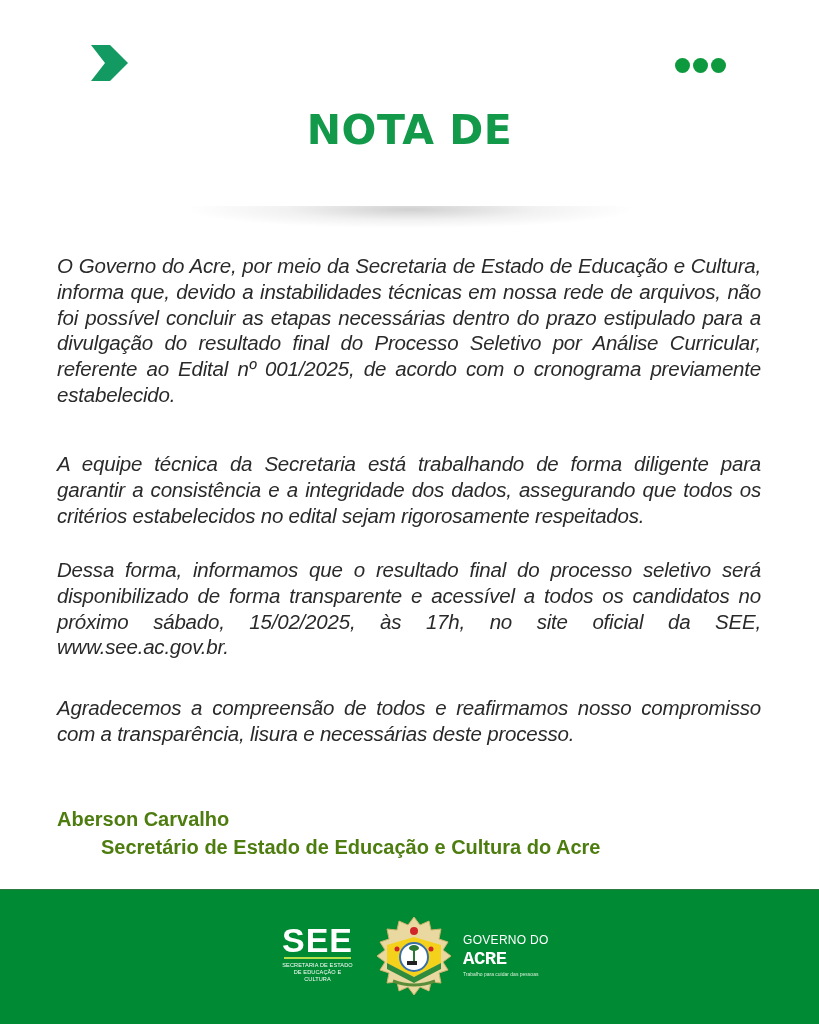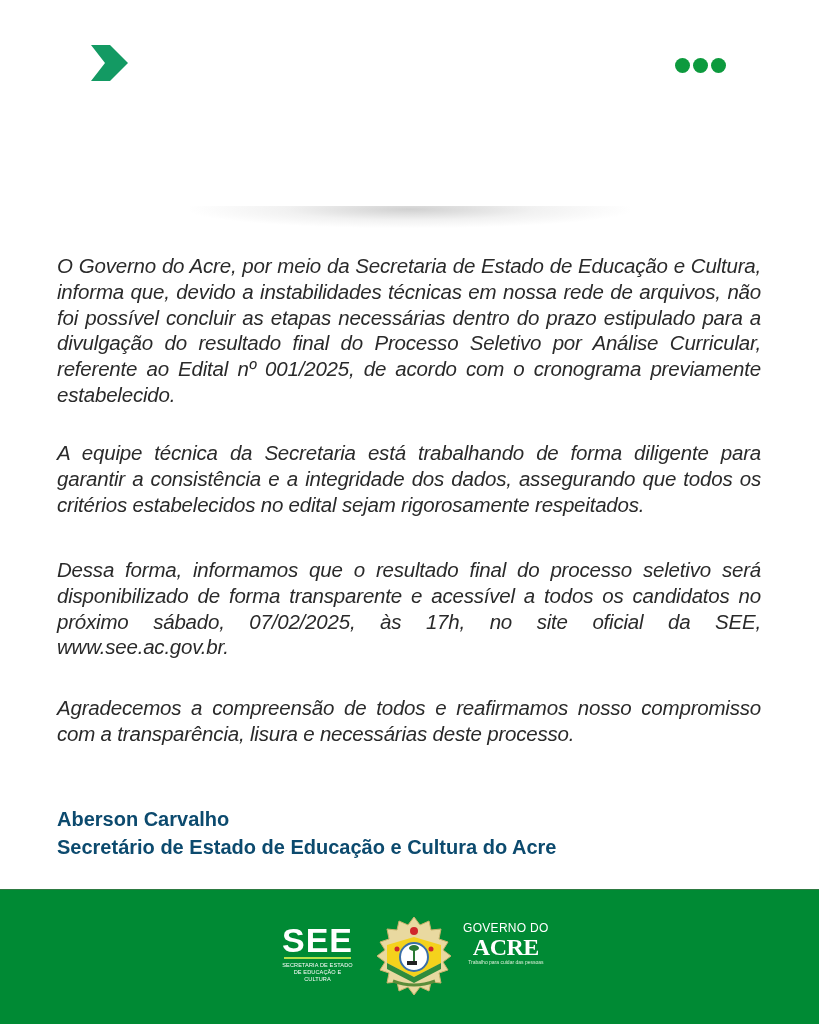--- a/index.html
+++ b/index.html
@@ -22,69 +22,70 @@
   }
 
   .body-text {
     position: absolute; left: 57px; width: 704px;
     color: #2a2a2a; font-family: "Liberation Sans", sans-serif;
     font-size: 20.5px; line-height: 25.8px; text-align: justify;
     letter-spacing: -0.2px;
     font-style: italic;
   }
   .p1 { top: 253px; }
-  .p2 { top: 440px; }
+  .p2 { top: 451px; }
   .p3 { top: 557px; }
   .p4 { top: 695px; }
 
   .sig {
-    position: absolute; left: 57px; color: #0c4a6e;
+    position: absolute; left: 57px; color: #4d7c0f;
     font-family: "Liberation Sans", sans-serif; font-weight: bold; font-size: 20px; line-height: 28px;
   }
   .sig-name { top: 805px; }
-  .sig-role { top: 833px; }
+  .sig-role { top: 833px; margin-left: 44px; }
 
   .footer {
     position: absolute; left: 0; top: 889px; width: 819px; height: 135px;
     background: #008a34; border-top: 1px solid #2e7a42;
   }
   .see-logo { position: absolute; left: 280px; top: 36px; width: 75px; text-align: center; color: #fff; }
   .see-logo .big { font-family: Liberation Sans, sans-serif; font-weight: bold; font-size: 34px; line-height: 28px; letter-spacing: 1px; }
   .see-logo .bar { height: 2px; background: #b6e04a; margin: 3px 4px 3px 4px; }
   .see-logo .small { font-size: 5.6px; line-height: 7px; letter-spacing: 0.1px; }
 
   .crest { position: absolute; left: 373px; top: 25px; width: 82px; height: 82px; }
 
-  .gov-logo { position: absolute; left: 463px; top: 32px; color: #fff; text-align: center; }
+  .gov-logo { position: absolute; left: 463px; top: 44px; color: #fff; text-align: left; }
   .gov-logo .top { font-size: 12px; line-height: 13px; letter-spacing: 0.3px; }
-  .gov-logo .big { font-family: Liberation Serif, serif; font-weight: bold; font-size: 24px; line-height: 24px; letter-spacing: -0.5px; }
+  .gov-logo .big { font-family: Liberation Mono, monospace; font-weight: bold; font-size: 19px; line-height: 24px; letter-spacing: -0.5px; }
   .gov-logo .tag { font-size: 5px; line-height: 7px; color: #d8f0d8; }
 </style>
 </head>
 <body>
 
 <div class="chevron">
   <svg viewBox="0 0 37 36" width="37" height="36">
     <polygon points="0,0 19,0 37,18 19,36 0,36 14,18" fill="#139a63"></polygon>
   </svg>
 </div>
 
 <div class="dots">
   <span></span>
   <span></span>
   <span></span>
 </div>
 
 <div class="title">
+  <div>NOTA DE</div>
 </div>
 <div class="title-shadow"></div>
 
 <p class="body-text p1">O Governo do Acre, por meio da Secretaria de Estado de Educação e Cultura, informa que, devido a instabilidades técnicas em nossa rede de arquivos, não foi possível concluir as etapas necessárias dentro do prazo estipulado para a divulgação do resultado final do Processo Seletivo por Análise Curricular, referente ao Edital nº 001/2025, de acordo com o cronograma previamente estabelecido.</p>
 <p class="body-text p2">A equipe técnica da Secretaria está trabalhando de forma diligente para garantir a consistência e a integridade dos dados, assegurando que todos os critérios estabelecidos no edital sejam rigorosamente respeitados.</p>
-<p class="body-text p3">Dessa forma, informamos que o resultado final do processo seletivo será disponibilizado de forma transparente e acessível a todos os candidatos no próximo sábado, 07/02/2025, às 17h, no site oficial da SEE, www.see.ac.gov.br.</p>
+<p class="body-text p3">Dessa forma, informamos que o resultado final do processo seletivo será disponibilizado de forma transparente e acessível a todos os candidatos no próximo sábado, 15/02/2025, às 17h, no site oficial da SEE, www.see.ac.gov.br.</p>
 <p class="body-text p4">Agradecemos a compreensão de todos e reafirmamos nosso compromisso com a transparência, lisura e necessárias deste processo.</p>
 
 <div class="sig sig-name">Aberson Carvalho</div>
 <div class="sig sig-role">Secretário de Estado de Educação e Cultura do Acre</div>
 
 <div class="footer">
   <div class="see-logo">
     <div class="big">SEE</div>
     <div class="bar"></div>
     <div class="small">SECRETARIA DE ESTADO</div>

